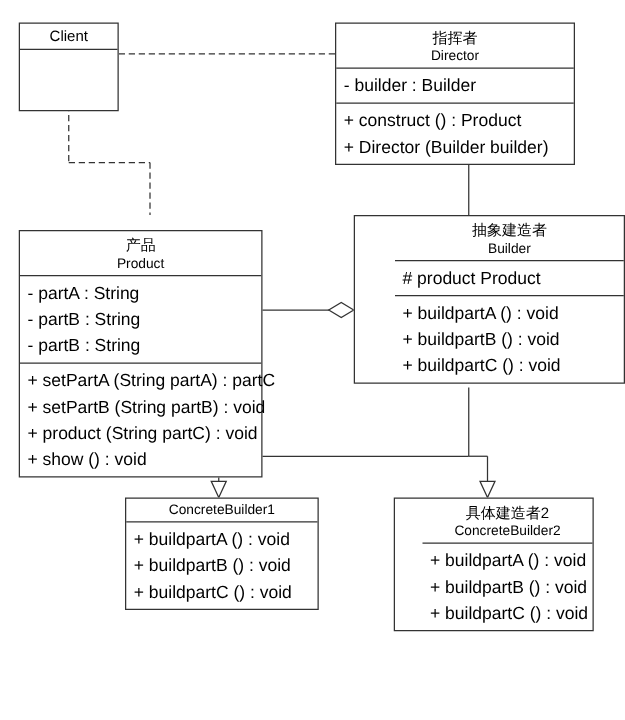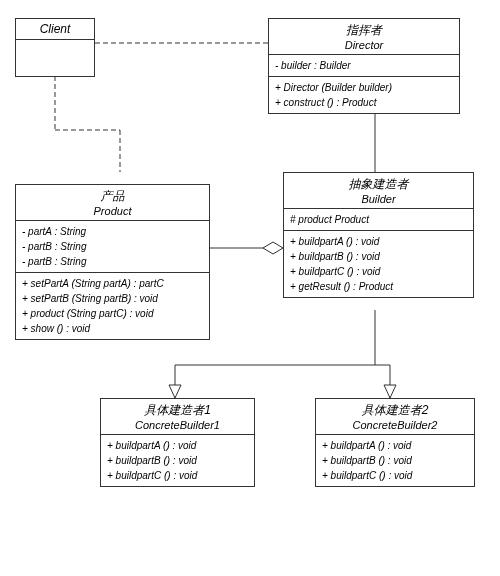--- a/index.html
+++ b/index.html
@@ -10,21 +10,20 @@
       width: 500px;
       height: 576px;
       overflow: hidden;
       position: relative;
     }
     .diagram-container {
       position: relative;
       width: 500px;
       height: 576px;
       background: #fff;
-      font-style: italic;
     }
     .uml-box {
       position: absolute;
       border: 1px solid #333;
       background: #fff;
       text-align: left;
     }
     .uml-box .box-title {
       text-align: center;
       border-bottom: 1px solid #333;
@@ -35,21 +34,21 @@
       font-size: 12px;
       display: block;
     }
     .uml-box .box-title .english {
       font-size: 11px;
       display: block;
     }
     .uml-box .box-section {
       border-bottom: 1px solid #333;
       padding: 3px 6px;
-      font-size: 10px;
+      font-size: 14px;
       line-height: 1.5;
     }
     .uml-box .box-section:last-child {
       border-bottom: none;
     }
     .uml-box .box-section div {
       white-space: nowrap;
     }
     svg.arrows {
       position: absolute;
@@ -106,22 +105,22 @@
 
   <div class="uml-box" style="left:268px; top:18px; width:192px;">
     <div class="box-title">
       <span class="chinese">指挥者</span>
       <span class="english">Director</span>
     </div>
     <div class="box-section">
       <div> - builder : Builder</div>
     </div>
     <div class="box-section">
+      <div> + construct () : Product</div>
       <div> + Director (Builder builder)</div>
-      <div> + construct () : Product</div>
     </div>
   </div>
 
   <div class="uml-box" style="left:15px; top:184px; width:195px;">
     <div class="box-title">
       <span class="chinese">产品</span>
       <span class="english">Product</span>
     </div>
     <div class="box-section">
       <div> - partA : String</div>
@@ -129,49 +128,47 @@
       <div> - partB : String</div>
     </div>
     <div class="box-section">
       <div> + setPartA (String partA) : partC</div>
       <div> + setPartB (String partB) : void</div>
       <div> + product (String partC) : void</div>
       <div> + show () : void</div>
     </div>
   </div>
 
-  <div class="uml-box" style="left:283px; top:172px; width:191px;">
+  <div class="uml-box" style="left:283px; top:172px; width:217px;padding-left:32px;">
     <div class="box-title">
       <span class="chinese">抽象建造者</span>
       <span class="english">Builder</span>
     </div>
     <div class="box-section">
       <div> # product Product</div>
     </div>
     <div class="box-section">
       <div> + buildpartA () : void</div>
       <div> + buildpartB () : void</div>
       <div> + buildpartC () : void</div>
-      <div> + getResult () : Product</div>
     </div>
   </div>
 
   <div class="uml-box" style="left:100px; top:398px; width:155px;">
     <div class="box-title">
-      <span class="chinese">具体建造者1</span>
       <span class="english">ConcreteBuilder1</span>
     </div>
     <div class="box-section">
       <div> + buildpartA () : void</div>
       <div> + buildpartB () : void</div>
       <div> + buildpartC () : void</div>
     </div>
   </div>
 
-  <div class="uml-box" style="left:315px; top:398px; width:160px;">
+  <div class="uml-box" style="left:315px; top:398px; width:160px;padding-left:22px;">
     <div class="box-title">
       <span class="chinese">具体建造者2</span>
       <span class="english">ConcreteBuilder2</span>
     </div>
     <div class="box-section">
       <div> + buildpartA () : void</div>
       <div> + buildpartB () : void</div>
       <div> + buildpartC () : void</div>
     </div>
   </div>

